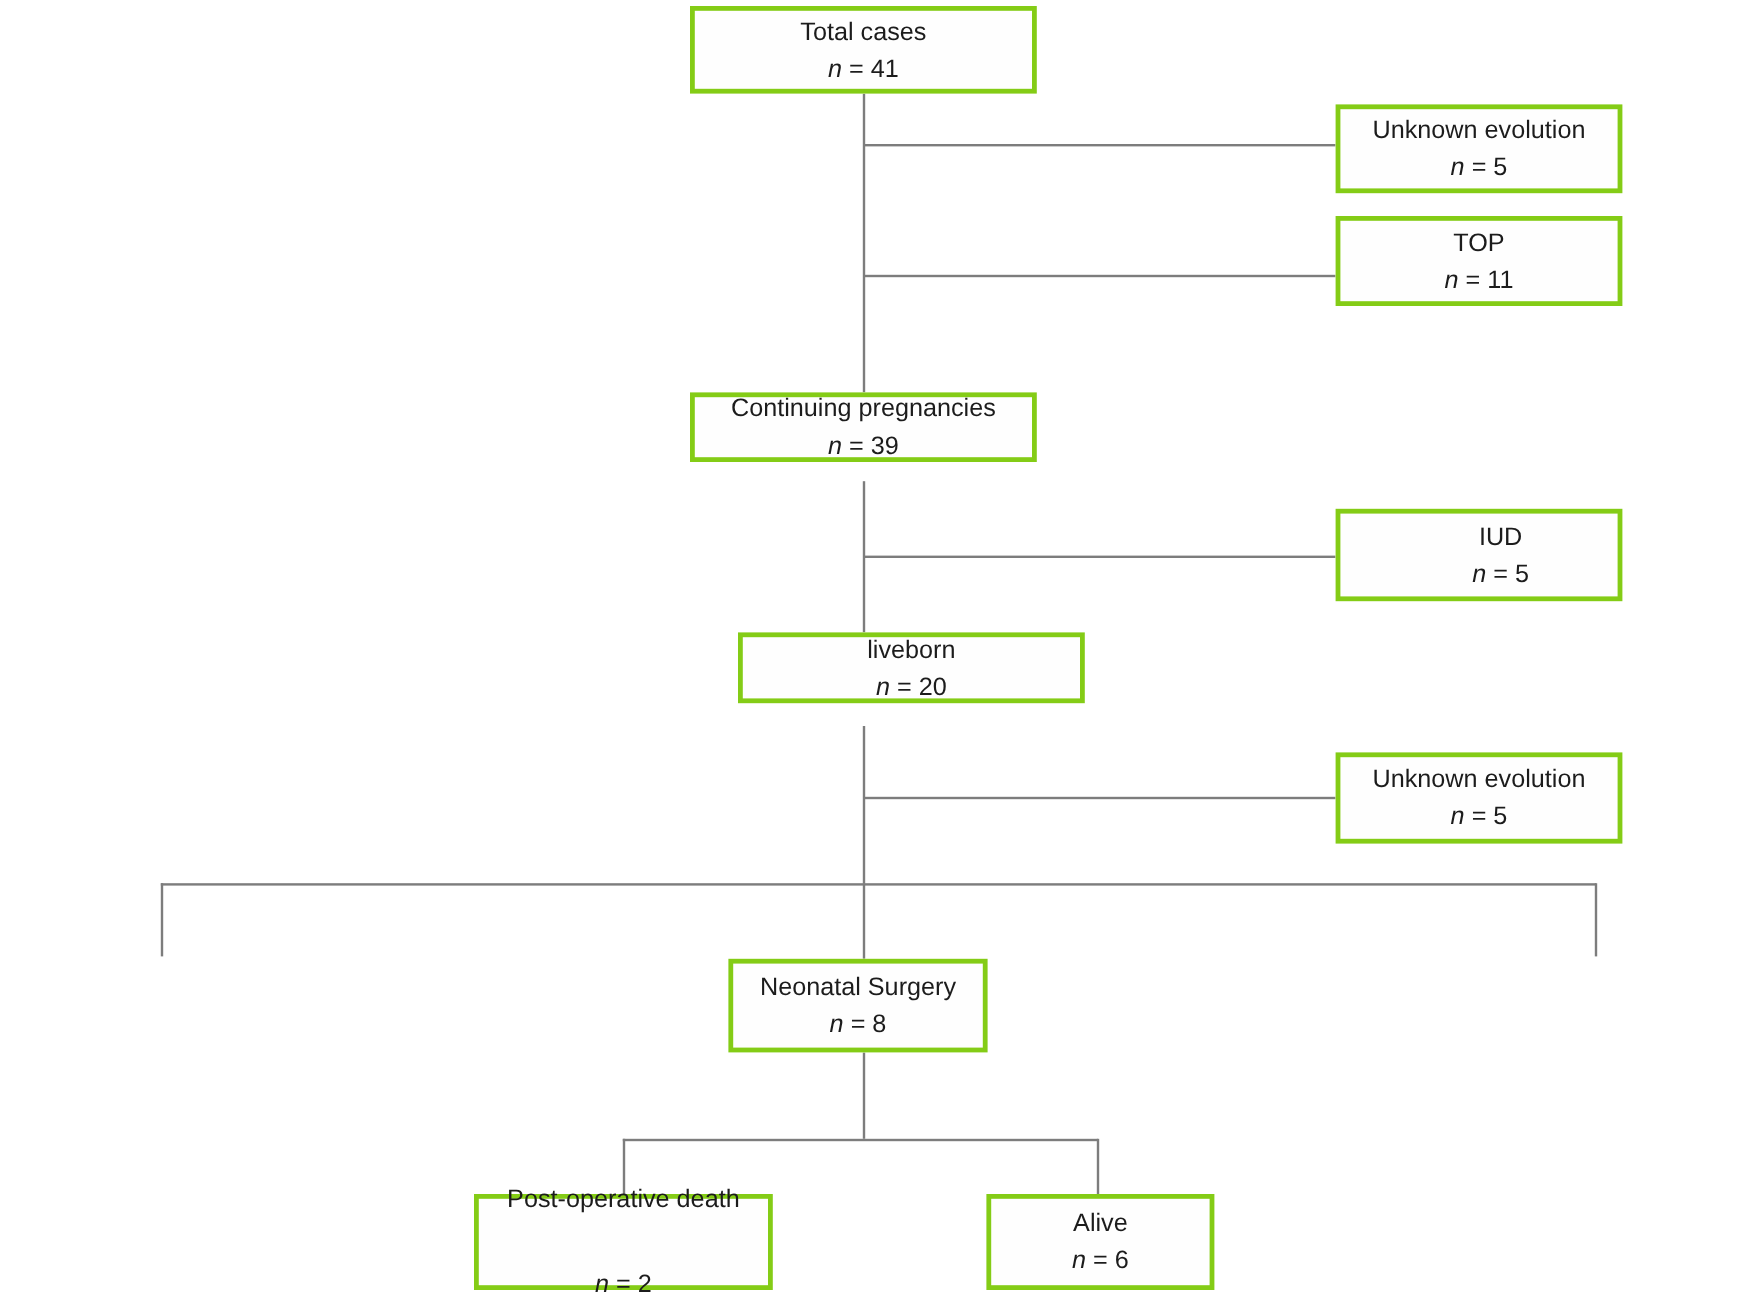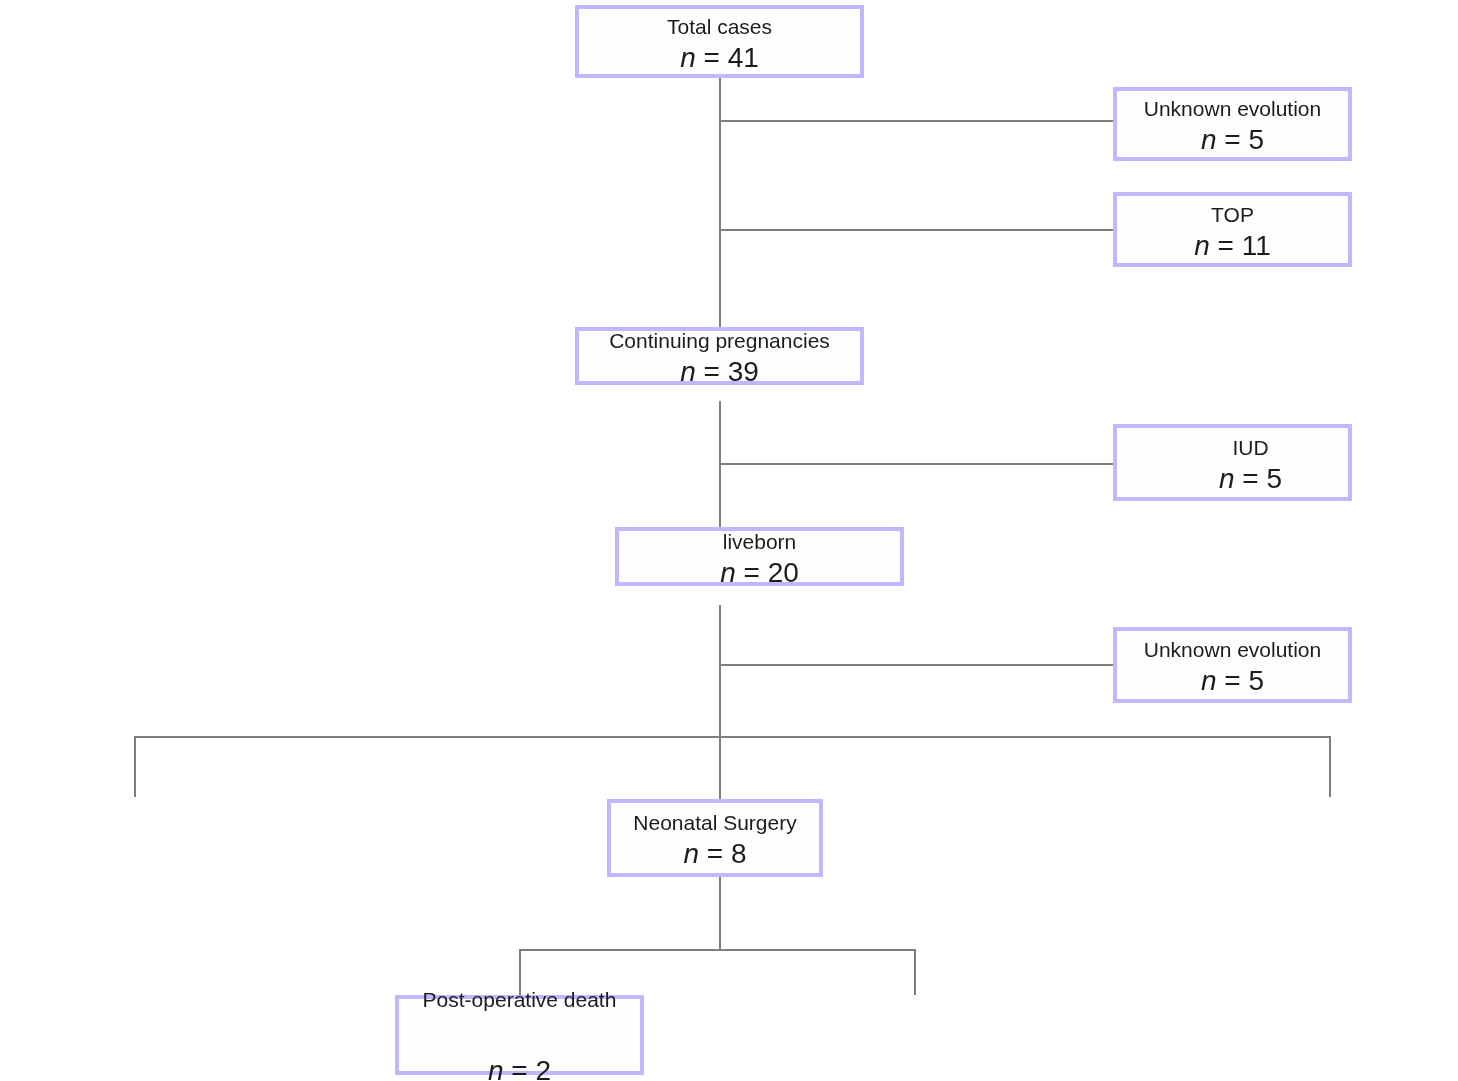--- a/index.html
+++ b/index.html
@@ -7,32 +7,32 @@
   body { font-family: "Liberation Sans", sans-serif; }
   .canvas {
     position: relative;
     width: 1458px;
     height: 1081px;
     background: #ffffff;
     overflow: hidden;
   }
   .node {
     position: absolute;
-    border: 4px solid #c4b5fd;
+    border: 4px solid #84cc16;
     background: #fefefe;
     color: #1c1c1c;
     display: flex;
     flex-direction: column;
     align-items: center;
     justify-content: center;
     text-align: left;
     font-size: 21px;
     line-height: 31px;
   }
-  .node .count { font-size: 28px; }
+  .node .count { font-size: 21px; }
   .node .n-sym { font-style: italic; }
   .line {
     position: absolute;
     background: #7d7d7d;
   }
   .line.h { height: 1.5px; }
   .line.v { width: 1.5px; }
 </style>
 </head>
 <body>
@@ -58,21 +58,21 @@
   <div class="node" style="left:575px; top:5px; width:289px; height:73px;">
     <div class="label">Total cases</div>
     <div class="count"><span class="n-sym">n</span> <span>= 41</span></div>
   </div>
 
   <div class="node" style="left:1113px; top:87px; width:239px; height:74px;">
     <div class="label">Unknown evolution</div>
     <div class="count"><span class="n-sym">n</span> <span>= 5</span></div>
   </div>
 
-  <div class="node" style="left:1113px; top:192px; width:239px; height:75px;">
+  <div class="node" style="left:1113px; top:180px; width:239px; height:75px;">
     <div class="label">TOP</div>
     <div class="count"><span class="n-sym">n</span> <span>= 11</span></div>
   </div>
 
   <div class="node" style="left:575px; top:327px; width:289px; height:58px;">
     <div class="label">Continuing pregnancies</div>
     <div class="count"><span class="n-sym">n</span> <span>= 39</span></div>
   </div>
 
   <div class="node" style="left:1113px; top:424px; width:239px; height:77px;padding-left:36px;">
@@ -95,14 +95,18 @@
     <div class="label">Neonatal Surgery</div>
     <div class="count"><span class="n-sym">n</span> <span>= 8</span></div>
   </div>
 
 
   <div class="node" style="left:395px; top:995px; width:249px; height:80px;gap:40px;">
     <div class="label">Post-operative death</div>
     <div class="count"><span class="n-sym">n</span> <span>= 2</span></div>
   </div>
 
+  <div class="node" style="left:822px; top:995px; width:190px; height:80px;">
+    <div class="label">Alive</div>
+    <div class="count"><span class="n-sym">n</span> <span>= 6</span></div>
+  </div>
 
 </div>
 
 </body></html>

